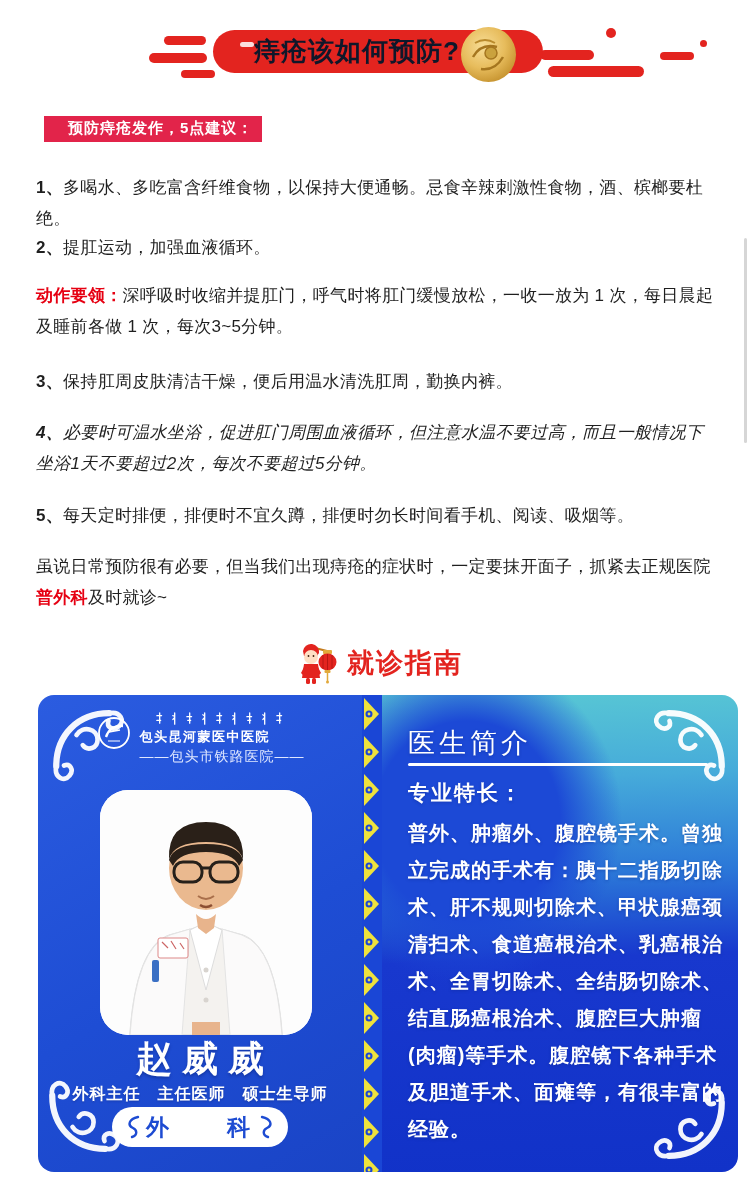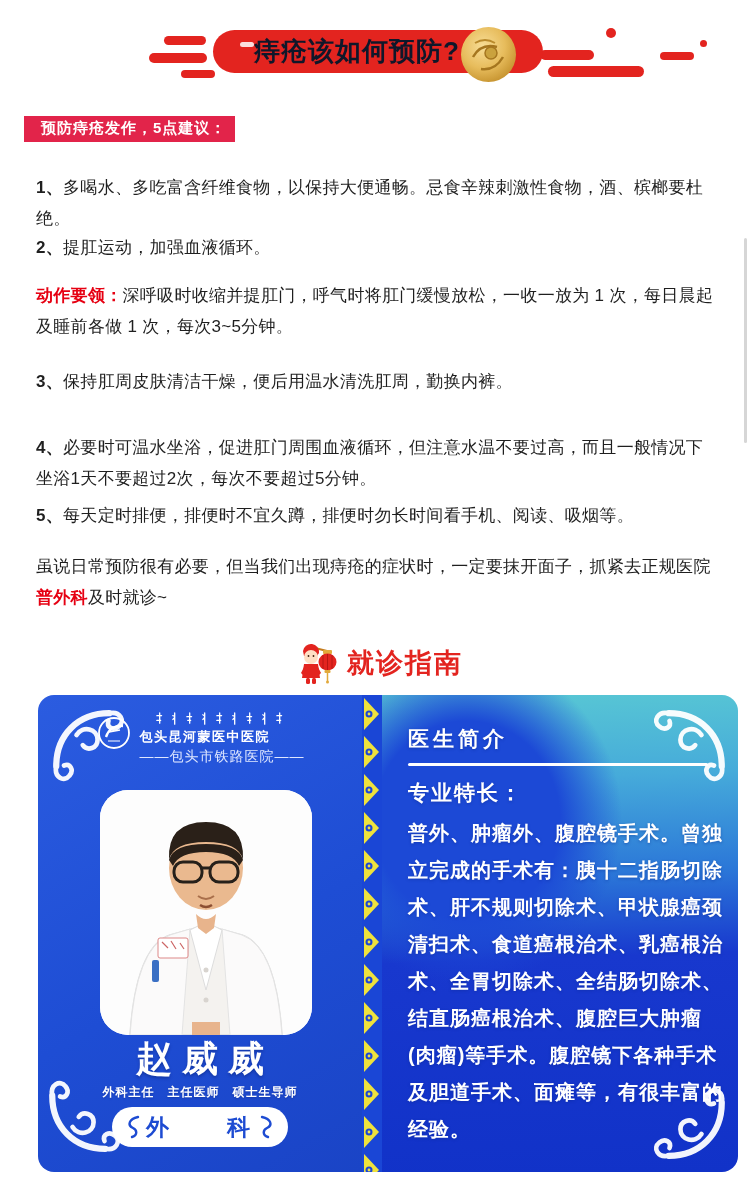--- a/index.html
+++ b/index.html
@@ -15,22 +15,22 @@
   .deco-bar { position:absolute; background:#e3241f; border-radius:6px; z-index:1; }
   .deco-dot { position:absolute; background:#e3241f; border-radius:50%; z-index:1; }
   .banner-flower { position:absolute; left:461px; top:27px; width:55px; height:55px; border-radius:50%;
     background:radial-gradient(circle at 40% 35%, #f7dd96 0%, #e7bc5c 45%, #c99733 75%, #b98a2c 100%);
     z-index:3; overflow:hidden; }
   .banner-flower svg { width:100%; height:100%; }
   .white-dash { position:absolute; left:240px; top:42px; width:14px; height:5px; background:rgba(255,255,255,.85);
     border-radius:3px; z-index:4; }
 
   
-  .tips-label { position:absolute; left:24px; top:116px; background:#e2244a; color:#fff;
-    font-size:15px; font-weight:bold; padding:3px 9px 4px 17px; letter-spacing:1px; }
+  .tips-label { position:absolute; left:44px; top:116px; background:#e2244a; color:#fff;
+    font-size:15px; font-weight:bold; padding:3px 9px 4px 24px; letter-spacing:1px; }
 
   
   .para { position:absolute; left:36px; width:682px; font-size:17px; line-height:31px; color:#1f1f1f;
     letter-spacing:.3px; }
   .num { font-weight:bold; }
   .red-lead { color:#e60012; font-weight:bold; }
   .red-strong { color:#e60012; font-weight:bold; }
 
   
   .scroll-thumb { position:absolute; left:744px; top:238px; width:3px; height:205px;
@@ -65,27 +65,27 @@
   .hosp-sub { color:#dfe7ff; font-size:14px; letter-spacing:1px; margin-top:2px; }
 
   .photo-frame { position:absolute; left:62px; top:95px; width:212px; height:245px; background:#fff;
     border-radius:28px; overflow:hidden; }
   .photo-frame svg { position:absolute; bottom:0; left:0; width:100%; height:100%; }
 
   .doc-name { position:absolute; left:0; top:340px; width:100%; text-align:center; color:#fff;
     font-family:"DejaVu Serif","Liberation Serif",serif; font-size:36px; font-weight:bold;
     letter-spacing:10px; text-shadow:0 2px 3px rgba(0,20,90,.35); padding-left:10px; }
   .doc-titles { position:absolute; left:0; top:389px; width:100%; text-align:center; color:#fff;
-    font-size:12px; font-weight:bold; letter-spacing:1px; text-shadow:0 1px 2px rgba(0,20,90,.3); }
+    font-size:16px; font-weight:bold; letter-spacing:1px; text-shadow:0 1px 2px rgba(0,20,90,.3); }
   .dept-pill { position:absolute; left:74px; top:412px; width:176px; height:40px; background:#fff;
     border-radius:20px; display:flex; align-items:center; justify-content:center; gap:6px; }
   .dept-text { color:#1d4bd2; font-size:23px; font-weight:bold; letter-spacing:4px; }
   .dept-curl { width:14px; height:24px; }
 
-  .intro-heading { position:absolute; left:26px; top:30px; color:#fff; font-size:21px; font-weight:bold;
+  .intro-heading { position:absolute; left:26px; top:30px; color:#fff; font-size:27px; font-weight:normal;
     letter-spacing:4px; text-shadow:0 1px 3px rgba(10,40,140,.45); }
   .intro-underline { position:absolute; left:26px; top:68px; width:300px; height:3px; background:#fff;
     border-radius:2px; }
   .intro-specialty { position:absolute; left:26px; top:84px; color:#fff; font-size:21px; font-weight:bold;
     letter-spacing:2px; text-shadow:0 1px 3px rgba(10,40,140,.45); }
   .intro-body { position:absolute; left:26px; top:120px; width:318px; color:#fff; font-size:20px;
     font-weight:bold; line-height:37px; letter-spacing:1px; text-shadow:0 1px 3px rgba(10,40,140,.45); }
 </style>
 </head>
 <body>
@@ -120,21 +120,21 @@
   </p>
   <p class="para" style="top:232px;">
     <span class="num">2、</span><span>提肛运动，加强血液循环。</span>
   </p>
   <p class="para" style="top:280px;">
     <span class="red-lead">动作要领：</span><span>深呼吸时收缩并提肛门，呼气时将肛门缓慢放松，一收一放为 1 次，每日晨起及睡前各做 1 次，每次3~5分钟。</span>
   </p>
   <p class="para" style="top:366px;">
     <span class="num">3、</span><span>保持肛周皮肤清洁干燥，便后用温水清洗肛周，勤换内裤。</span>
   </p>
-  <p class="para" style="top:432px;">
+  <p class="para" style="top:417px;font-style:italic;">
     <span class="num">4、</span><span>必要时可温水坐浴，促进肛门周围血液循环，但注意水温不要过高，而且一般情况下坐浴1天不要超过2次，每次不要超过5分钟。</span>
   </p>
   <p class="para" style="top:500px;">
     <span class="num">5、</span><span>每天定时排便，排便时不宜久蹲，排便时勿长时间看手机、阅读、吸烟等。</span>
   </p>
   <p class="para" style="top:551px;">
     <span>虽说日常预防很有必要，但当我们出现痔疮的症状时，一定要抹开面子，抓紧去正规医院</span><span class="red-strong">普外科</span><span>及时就诊~</span>
   </p>
 
   <div class="scroll-thumb"></div>

